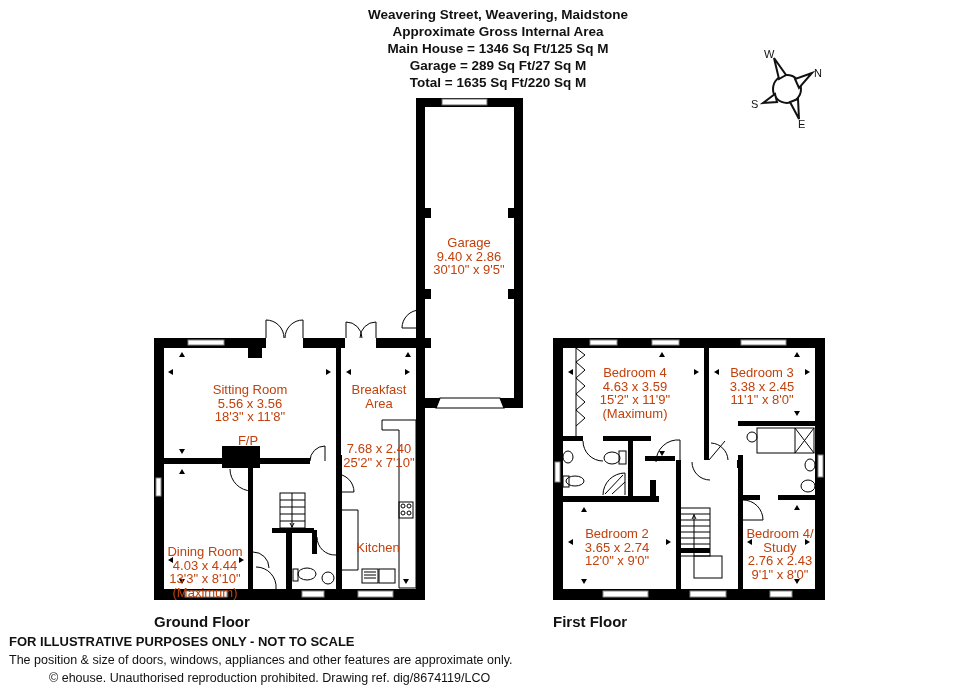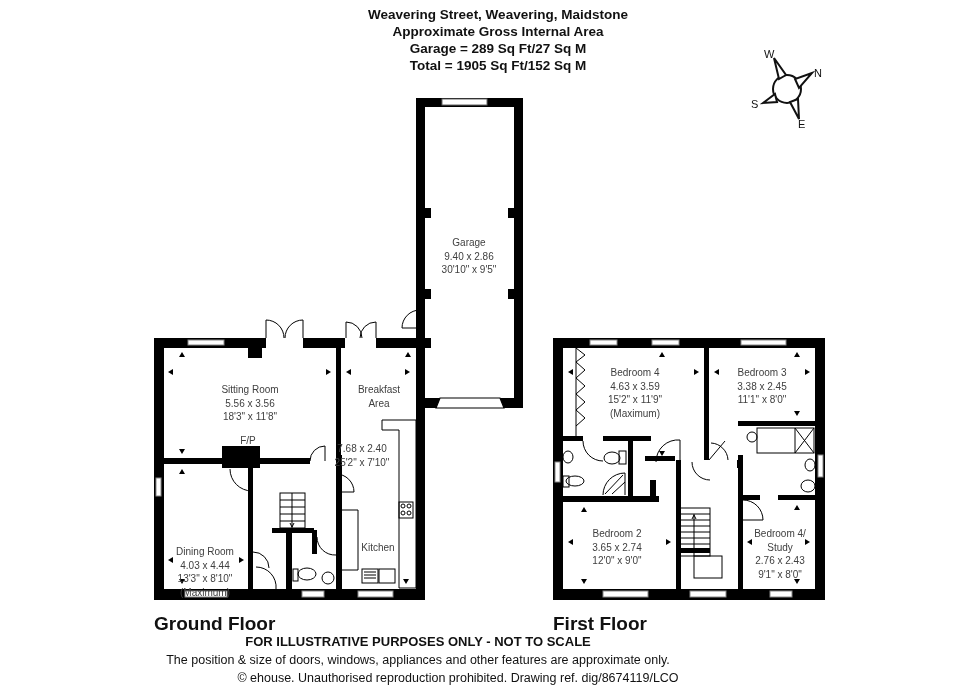--- a/index.html
+++ b/index.html
@@ -1,35 +1,36 @@
 <!DOCTYPE html>
 <html><head>
 <meta charset="utf-8">
 <style>
   html, body { margin: 0; padding: 0; background: #ffffff; }
   body { width: 980px; height: 692px; position: relative; overflow: hidden; font-family: "Liberation Sans", sans-serif; color: #111; }
   .header { position: absolute; left: 0; top: 6px; width: 980px; text-align: center; font-weight: bold; font-size: 13.5px; line-height: 17px; }
   .header div { white-space: nowrap; padding-left: 16px; }
   svg.plan { position: absolute; left: 0; top: 0; width: 980px; height: 692px; }
-  .room-label { position: absolute; text-align: center; font-size: 10px; line-height: 13.5px; color: #404040; white-space: nowrap; transform: translateX(-50%); }
-  .floor-label { position: absolute; font-weight: bold; font-size: 19px; white-space: nowrap; }
-  .footer { position: absolute; left: 16px; width: 804px; text-align: center; white-space: nowrap; }
+  .room-label { position: absolute; text-align: center; font-size: 13px; line-height: 13.5px; color: #c2410c; white-space: nowrap; transform: translateX(-50%); }
+  .floor-label { position: absolute; font-weight: bold; font-size: 15px; white-space: nowrap; }
+  .footer { position: absolute; left: 9px; width: 804px; text-align: left; white-space: nowrap; }
   .footer.bold { top: 634px; font-weight: bold; font-size: 13px; }
   .footer.line2 { top: 653px; font-size: 12.5px; }
   .footer.line3 { top: 671px; font-size: 12.5px; margin-left: 40px; }
   .compass-letter { position: absolute; font-size: 11px; color: #111; }
 </style>
 </head>
 <body>
 
 <div class="header">
   <div>Weavering Street, Weavering, Maidstone</div>
   <div>Approximate Gross Internal Area</div>
+  <div>Main House = 1346 Sq Ft/125 Sq M</div>
   <div>Garage = 289 Sq Ft/27 Sq M</div>
-  <div>Total = 1905 Sq Ft/152 Sq M</div>
+  <div>Total = 1635 Sq Ft/220 Sq M</div>
 </div>
 
 <svg class="plan" viewBox="0 0 980 692" xmlns="http://www.w3.org/2000/svg">
 
   <g stroke="#111" stroke-width="2" fill="none">
     <circle cx="787" cy="89" r="14" fill="#fff"></circle>
     <polygon points="774,58 779,79 786,75" fill="#fff"></polygon>
     <polygon points="812,73 795,79 799,88" fill="#fff"></polygon>
     <polygon points="763,103 775,94 777,102" fill="#fff"></polygon>
     <polygon points="799,119 790,102 798,99" fill="#fff"></polygon>
@@ -248,21 +249,21 @@
   <div>5.56 x 3.56</div>
   <div>18'3" x 11'8"</div>
 </div>
 <div class="room-label" style="left:248px; top:434px;">F/P</div>
 
 <div class="room-label" style="left:379px; top:383px;">
   <div>Breakfast</div>
   <div>Area</div>
 </div>
 
-<div class="room-label" style="left:362px; top:442px;">
+<div class="room-label" style="left:379px; top:442px;">
   <div>7.68 x 2.40</div>
   <div>25'2" x 7'10"</div>
 </div>
 <div class="room-label" style="left:378px; top:541px;">Kitchen</div>
 
 <div class="room-label" style="left:205px; top:497px;margin-top:48px;">
   <div>Dining Room</div>
   <div>4.03 x 4.44</div>
   <div>13'3" x 8'10"</div>
   <div>(Maximum)</div>

